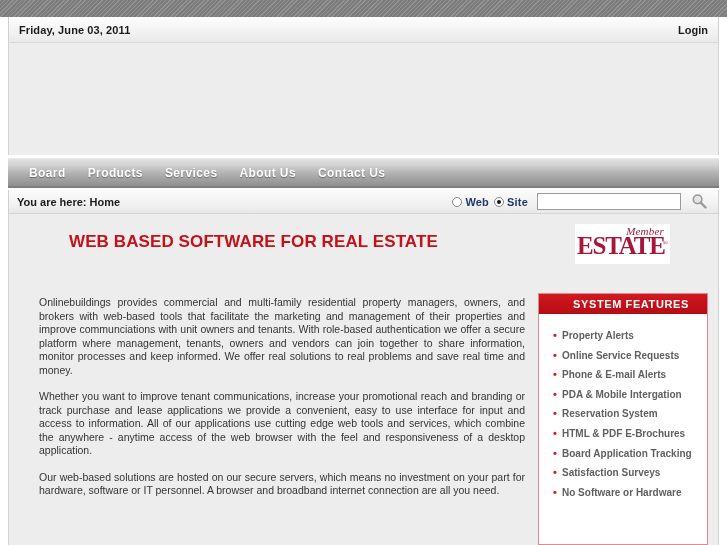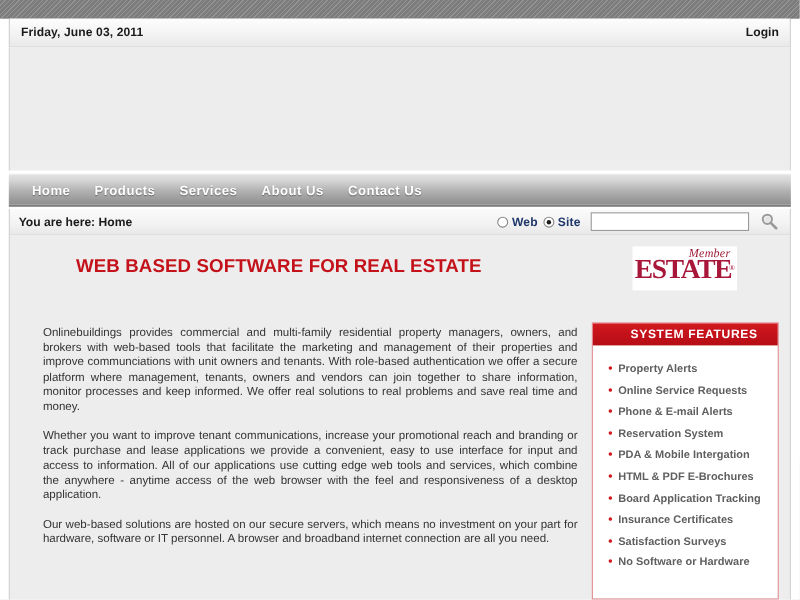--- a/index.html
+++ b/index.html
@@ -332,21 +332,21 @@
   <div id="utility-bar">
     <span id="date-text">Friday, June 03, 2011</span>
     <a id="login-link">Login</a>
   </div>
 
   <div id="banner">
     <div id="banner-inner"></div>
   </div>
 
   <div id="mainnav">
-    <span class="nav-item">Home</span>
+    <span class="nav-item">Board</span>
     <span class="nav-item">Products</span>
     <span class="nav-item">Services</span>
     <span class="nav-item">About Us</span>
     <span class="nav-item">Contact Us</span>
   </div>
 
   <div id="crumb-row">
     <span id="breadcrumb">You are here: Home</span>
 
     <div id="search-area">
@@ -386,24 +386,23 @@
     </div>
 
     <div id="features">
       <div id="features-header">
         <span id="features-title">SYSTEM FEATURES</span>
       </div>
       <ul id="features-list">
         <li>Property Alerts</li>
         <li>Online Service Requests</li>
         <li>Phone &amp; E-mail Alerts</li>
+        <li>PDA &amp; Mobile Intergation</li>
         <li>Reservation System</li>
-        <li>PDA &amp; Mobile Intergation</li>
         <li>HTML &amp; PDF E-Brochures</li>
         <li>Board Application Tracking</li>
-        <li>Insurance Certificates</li>
         <li>Satisfaction Surveys</li>
         <li>No Software or Hardware</li>
       </ul>
     </div>
 
   </div>
 </div>
 
 </body></html>

